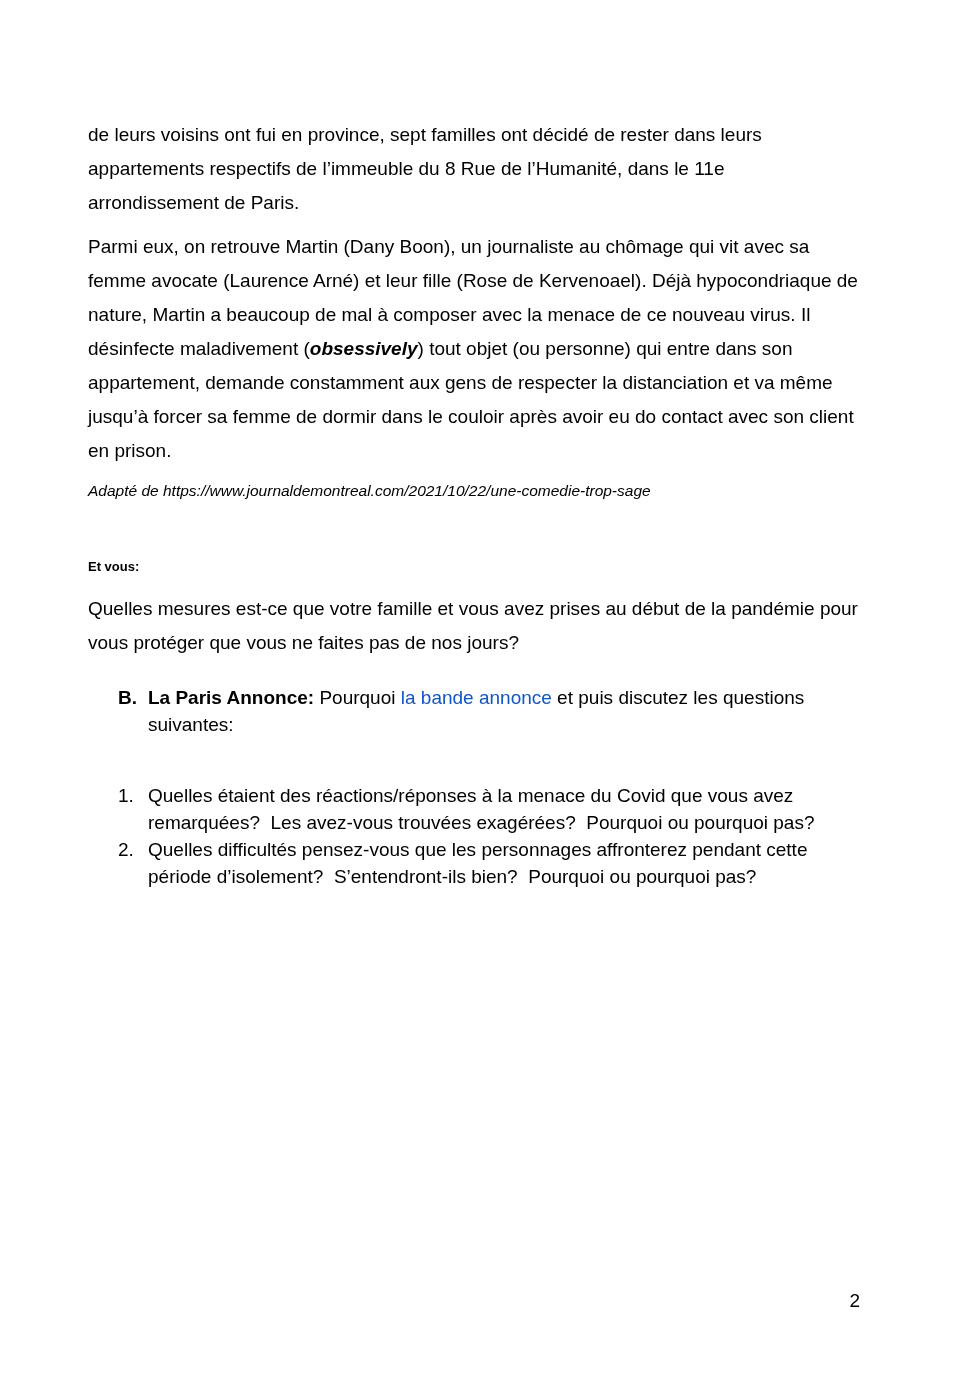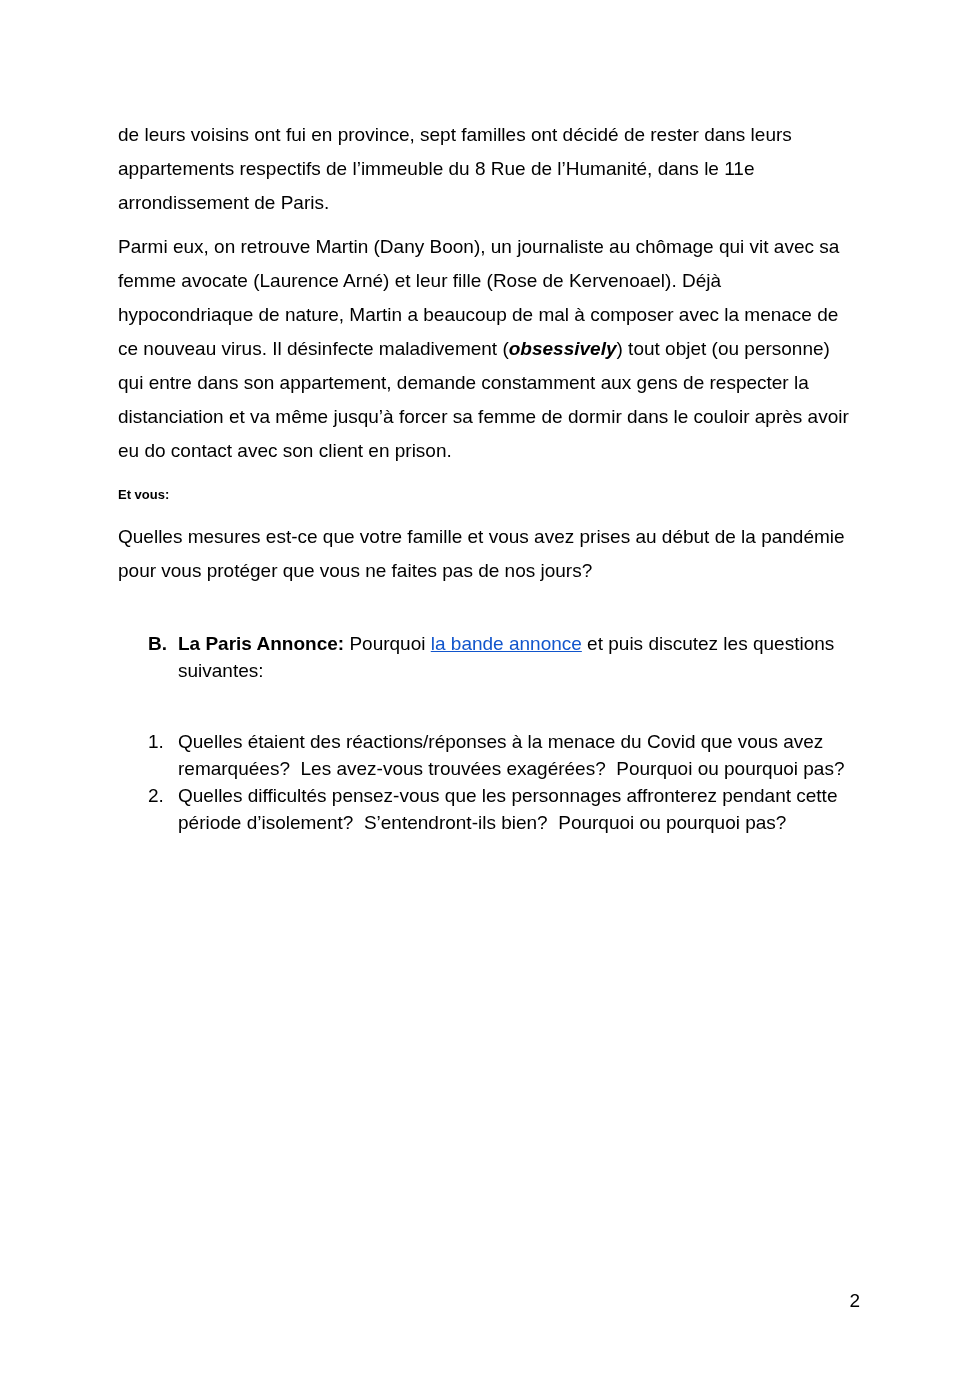--- a/index.html
+++ b/index.html
@@ -8,21 +8,21 @@
     width: 978px;
     height: 1382px;
     font-family: "Liberation Sans", sans-serif;
     color: #000000;
     overflow: hidden;
   }
   .page {
     position: relative;
     width: 978px;
     height: 1382px;
-    padding: 118px 118px 0 118px;
+    padding: 118px 118px 0 88px;
     background: #ffffff;
   }
   .body-par {
     font-size: 19px;
     line-height: 34px;
     white-space: pre-wrap;
     margin: 0 0 10px 0;
   }
   .p3 { margin-bottom: 6px; }
   .i { font-style: italic; font-weight: bold; }
@@ -33,58 +33,58 @@
     line-height: 26px;
     white-space: pre-wrap;
     margin: 0 0 46px 0;
   }
   .heading {
     font-size: 13px;
     line-height: 34px;
     font-weight: bold;
     margin: 0 0 8px 0;
   }
-  .q1 { margin-bottom: 42px; }
+  .q1 { margin-bottom: 24px; }
   .q2 { margin-bottom: 56px; }
   .list-row {
     display: flex;
     font-size: 19px;
     line-height: 27px;
     white-space: pre-wrap;
   }
   .section-b-row { margin-bottom: 44px; }
   .marker {
     flex: 0 0 30px;
     margin-left: 30px;
     white-space: pre;
   }
   .list-content { flex: 1 1 auto; }
   a.doc-link {
     color: #1155cc;
-    text-decoration: underline;
     cursor: pointer;
   }
   .page-number {
     position: absolute;
     top: 1290px;
     right: 118px;
     font-size: 19px;
     line-height: 22px;
   }
 </style>
 </head>
 <body>
 
 <div class="page">
 
   <p class="body-par">de leurs voisins ont fui en province, sept familles ont décidé de rester dans leurs appartements respectifs de l’immeuble du 8 Rue de l’Humanité, dans le 11e arrondissement de Paris.</p>
 
   <p class="body-par"><span>Parmi eux, on retrouve Martin (Dany Boon), un journaliste au chômage qui vit avec sa femme avocate (Laurence Arné) et leur fille (Rose de Kervenoael). Déjà hypocondriaque de nature, Martin a beaucoup de mal à composer avec la menace de ce nouveau virus. Il désinfecte maladivement (</span><span class="i">obsessively</span><span>) tout objet (ou personne) qui entre dans son appartement, demande constamment aux gens de respecter la distanciation et va même jusqu’à forcer sa femme de dormir dans le couloir après avoir eu do contact avec son client en prison.</span></p>
 
 
+  <p class="source-line">Adapté de https://www.journaldemontreal.com/2021/10/22/une-comedie-trop-sage</p>
 
   <p class="heading">Et vous:</p>
 
   <p class="body-par q1">Quelles mesures est-ce que votre famille et vous avez prises au début de la pandémie pour vous protéger que vous ne faites pas de nos jours?</p>
 
 
   <div class="list-row section-b-row">
     <span class="marker b">B.</span>
     <div class="list-content"><span class="b">La Paris Annonce:</span><span> Pourquoi </span><a class="doc-link">la bande annonce</a><span> et puis discutez les questions suivantes:</span></div>
   </div>

